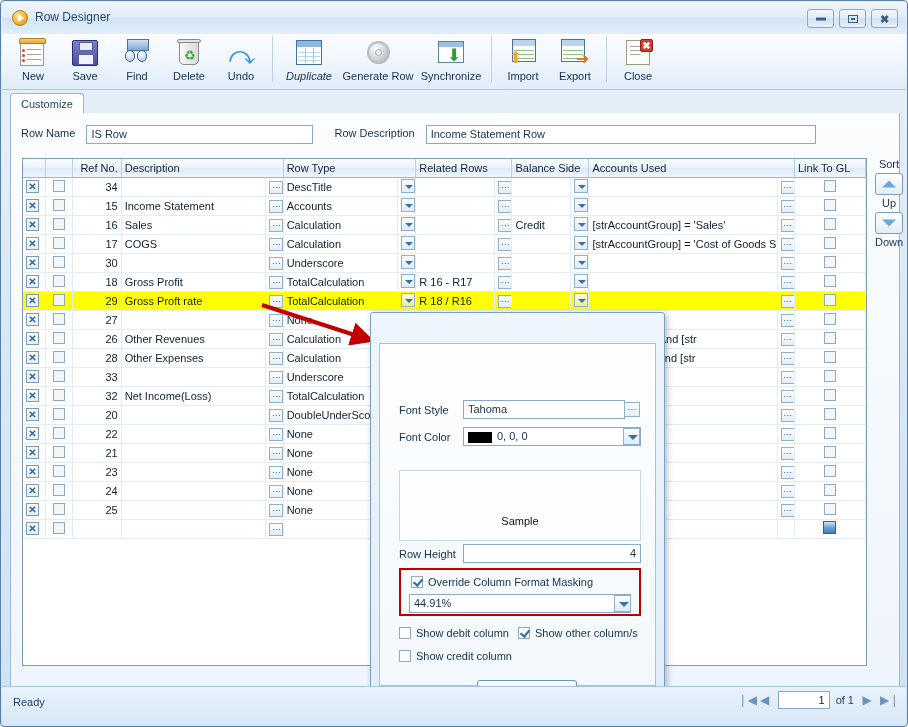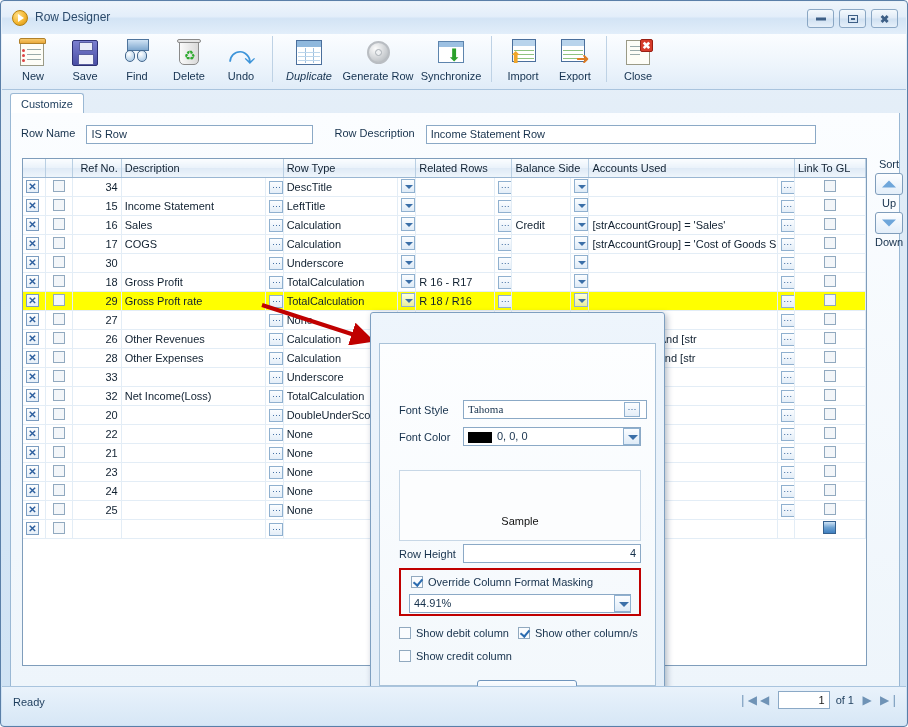--- a/index.html
+++ b/index.html
@@ -536,21 +536,21 @@
                 <td></td>
                 <td style="text-align: center;"><span class="ellbtn">···</span></td>
                 <td style="text-align: center;"><span class="ckbox"></span></td>
               </tr>
               <tr>
                 <td><span class="xbtn">✕</span></td>
                 <td class="cshade" style="text-align: center;"><span class="ckbox"></span></td>
                 <td class="num">15</td>
                 <td>Income Statement</td>
                 <td style="text-align: center;"><span class="ellbtn">···</span></td>
-                <td>LeftTitle</td>
+                <td>Accounts</td>
                 <td style="text-align: center;"><span class="drop"></span></td>
                 <td></td>
                 <td style="text-align: center;"><span class="ellbtn">···</span></td>
                 <td></td>
                 <td style="text-align: center;"><span class="drop"></span></td>
                 <td></td>
                 <td style="text-align: center;"><span class="ellbtn">···</span></td>
                 <td style="text-align: center;"><span class="ckbox"></span></td>
               </tr>
               <tr>
@@ -851,21 +851,21 @@
       </marker>
     </defs>
     <line x1="3" y1="4" x2="108" y2="38" stroke="#c00000" stroke-width="4" marker-end="url(#ah)"></line>
   </svg>
 
   <div class="dialog">
 
     <div class="dlg-body">
 
       <span class="dlgfield" style="left:19px; top:60px;">Font Style</span>
-      <span class="dinput" style="position:absolute; left:83px; top:56px; width:184px;font-family:Liberation Serif, serif;">Tahoma</span>
+      <span class="dinput" style="position:absolute; left:83px; top:56px; width:162px;">Tahoma</span>
       <span class="dbtn-ell" style="left:244px; top:58px;">···</span>
 
       <span class="dlgfield" style="left:19px; top:87px;">Font Color</span>
       <span class="dinput" style="position:absolute; left:83px; top:83px; width:178px;">
         <span class="swatch" style="background: rgb(0, 0, 0);"></span><span>0, 0, 0</span>
       </span>
       <span class="dbtn-drop" style="left:243px; top:84px;"></span>
 
       <span class="dlgfield" style="left:21px; top:112px;margin-top:23px;">Preview</span>
       <div style="position:absolute;left:19px;top:126px;width:242px;height:1px;background:#c7d7e6"></div>

